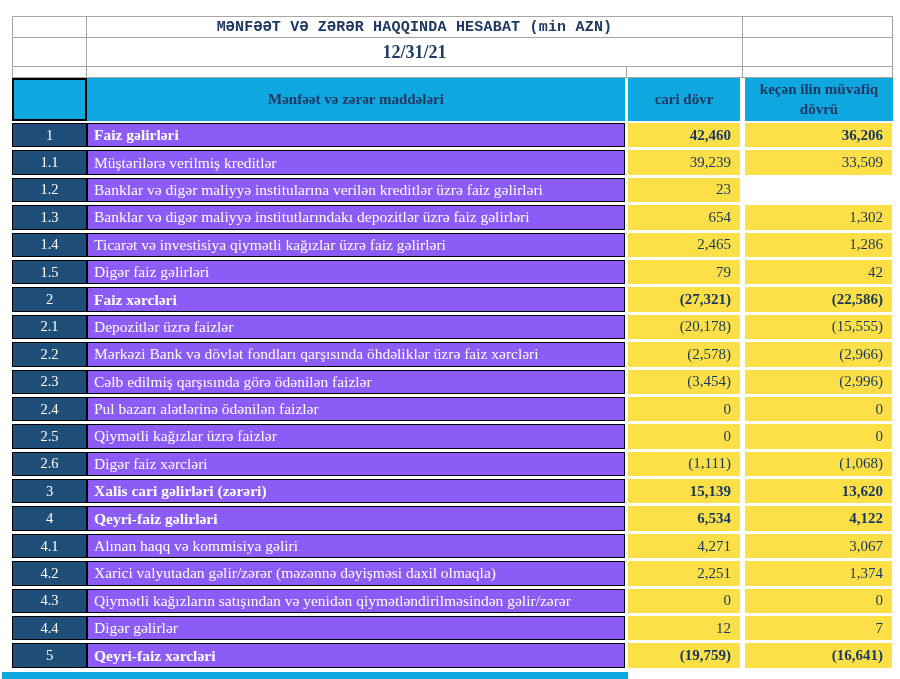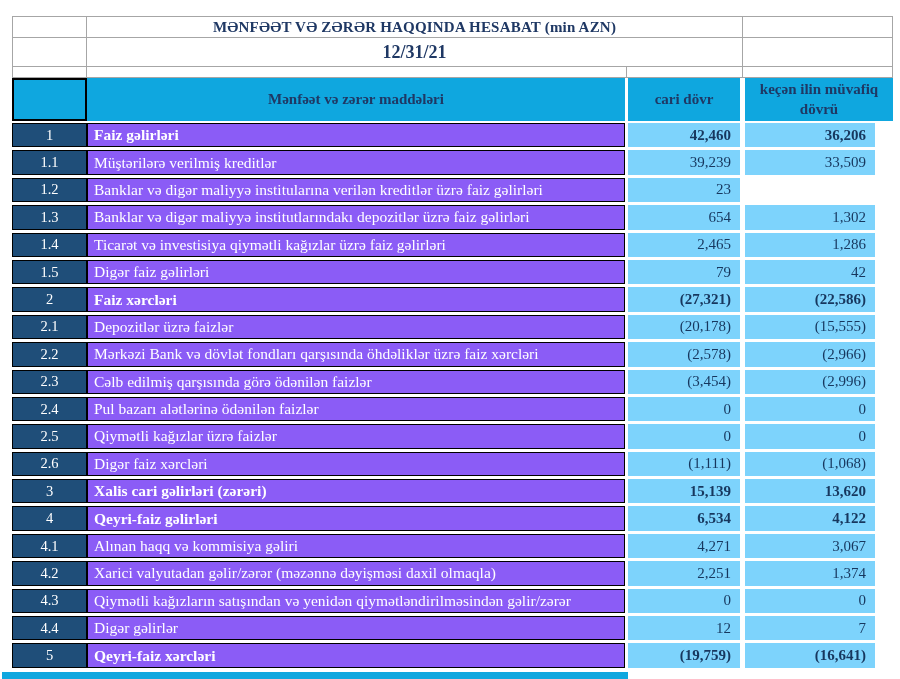--- a/index.html
+++ b/index.html
@@ -19,21 +19,21 @@
   .r1 .tcell { border-top:1px solid #a6a6a6; }
   .trow .tcell + .tcell { border-left:none; }
   .tcell.ca { width:75px; }
   .tcell.cm { width:656px; }
   .tcell.cd { width:150px; }
   .r3 .cb { width:540px; }
   .r3 .cc { width:116px; }
   .r1 { height:22px; }
   .r2 { height:29px; }
   .r3 { height:11px; }
-  .ttl { font-weight:bold; color:#1f3864; font-size:15px; letter-spacing:.2px; }
+  .ttl { font-weight:bold; color:#1f3864; font-size:15px; letter-spacing:.2px;font-family:Liberation Mono, monospace; }
   .dt  { font-weight:bold; color:#1f3864; font-size:18px; }
 
   
   .headrow { display:flex; height:43px; }
   .hc {
     box-sizing:border-box; background:#0fa7df; color:#1f3864;
     font-weight:bold; font-size:15px; text-align:center;
     display:flex; align-items:center; justify-content:center; line-height:1.3;
   }
   .hc.a { width:75px; border:2px solid #000000; }
@@ -47,25 +47,25 @@
   .cell { box-sizing:border-box; display:flex; align-items:center; overflow:hidden; }
   .no {
     width:75px; background:#1f4e79; border:1.5px solid #000000;
     color:#ffffff; justify-content:center; font-size:14.5px;
   }
   .lbl {
     width:538px; background:#8b5cf6; border:1.5px solid #000000; border-left-width:1px;
     color:#ffffff; padding-left:6px; font-size:15.5px; white-space:nowrap;
   }
   .cur, .prev {
-    background:#7dd3fc; color:#17375e; justify-content:flex-end;
+    background:#fde047; color:#17375e; justify-content:flex-end;
     padding-right:9px; font-size:15px; white-space:nowrap;
   }
   .cur  { width:112px; margin-left:3px; }
-  .prev { width:130px; margin-left:5px; }
+  .prev { width:147px; margin-left:5px; }
   .row.main .lbl, .row.main .cur, .row.main .prev { font-weight:bold; }
 
   
   .bottom-strip { position:absolute; left:2px; top:672px; width:626px; height:7px; background:#0fa7df; }
 </style>
 </head>
 <body>
 
 <div class="page">
   <div class="table-area">

